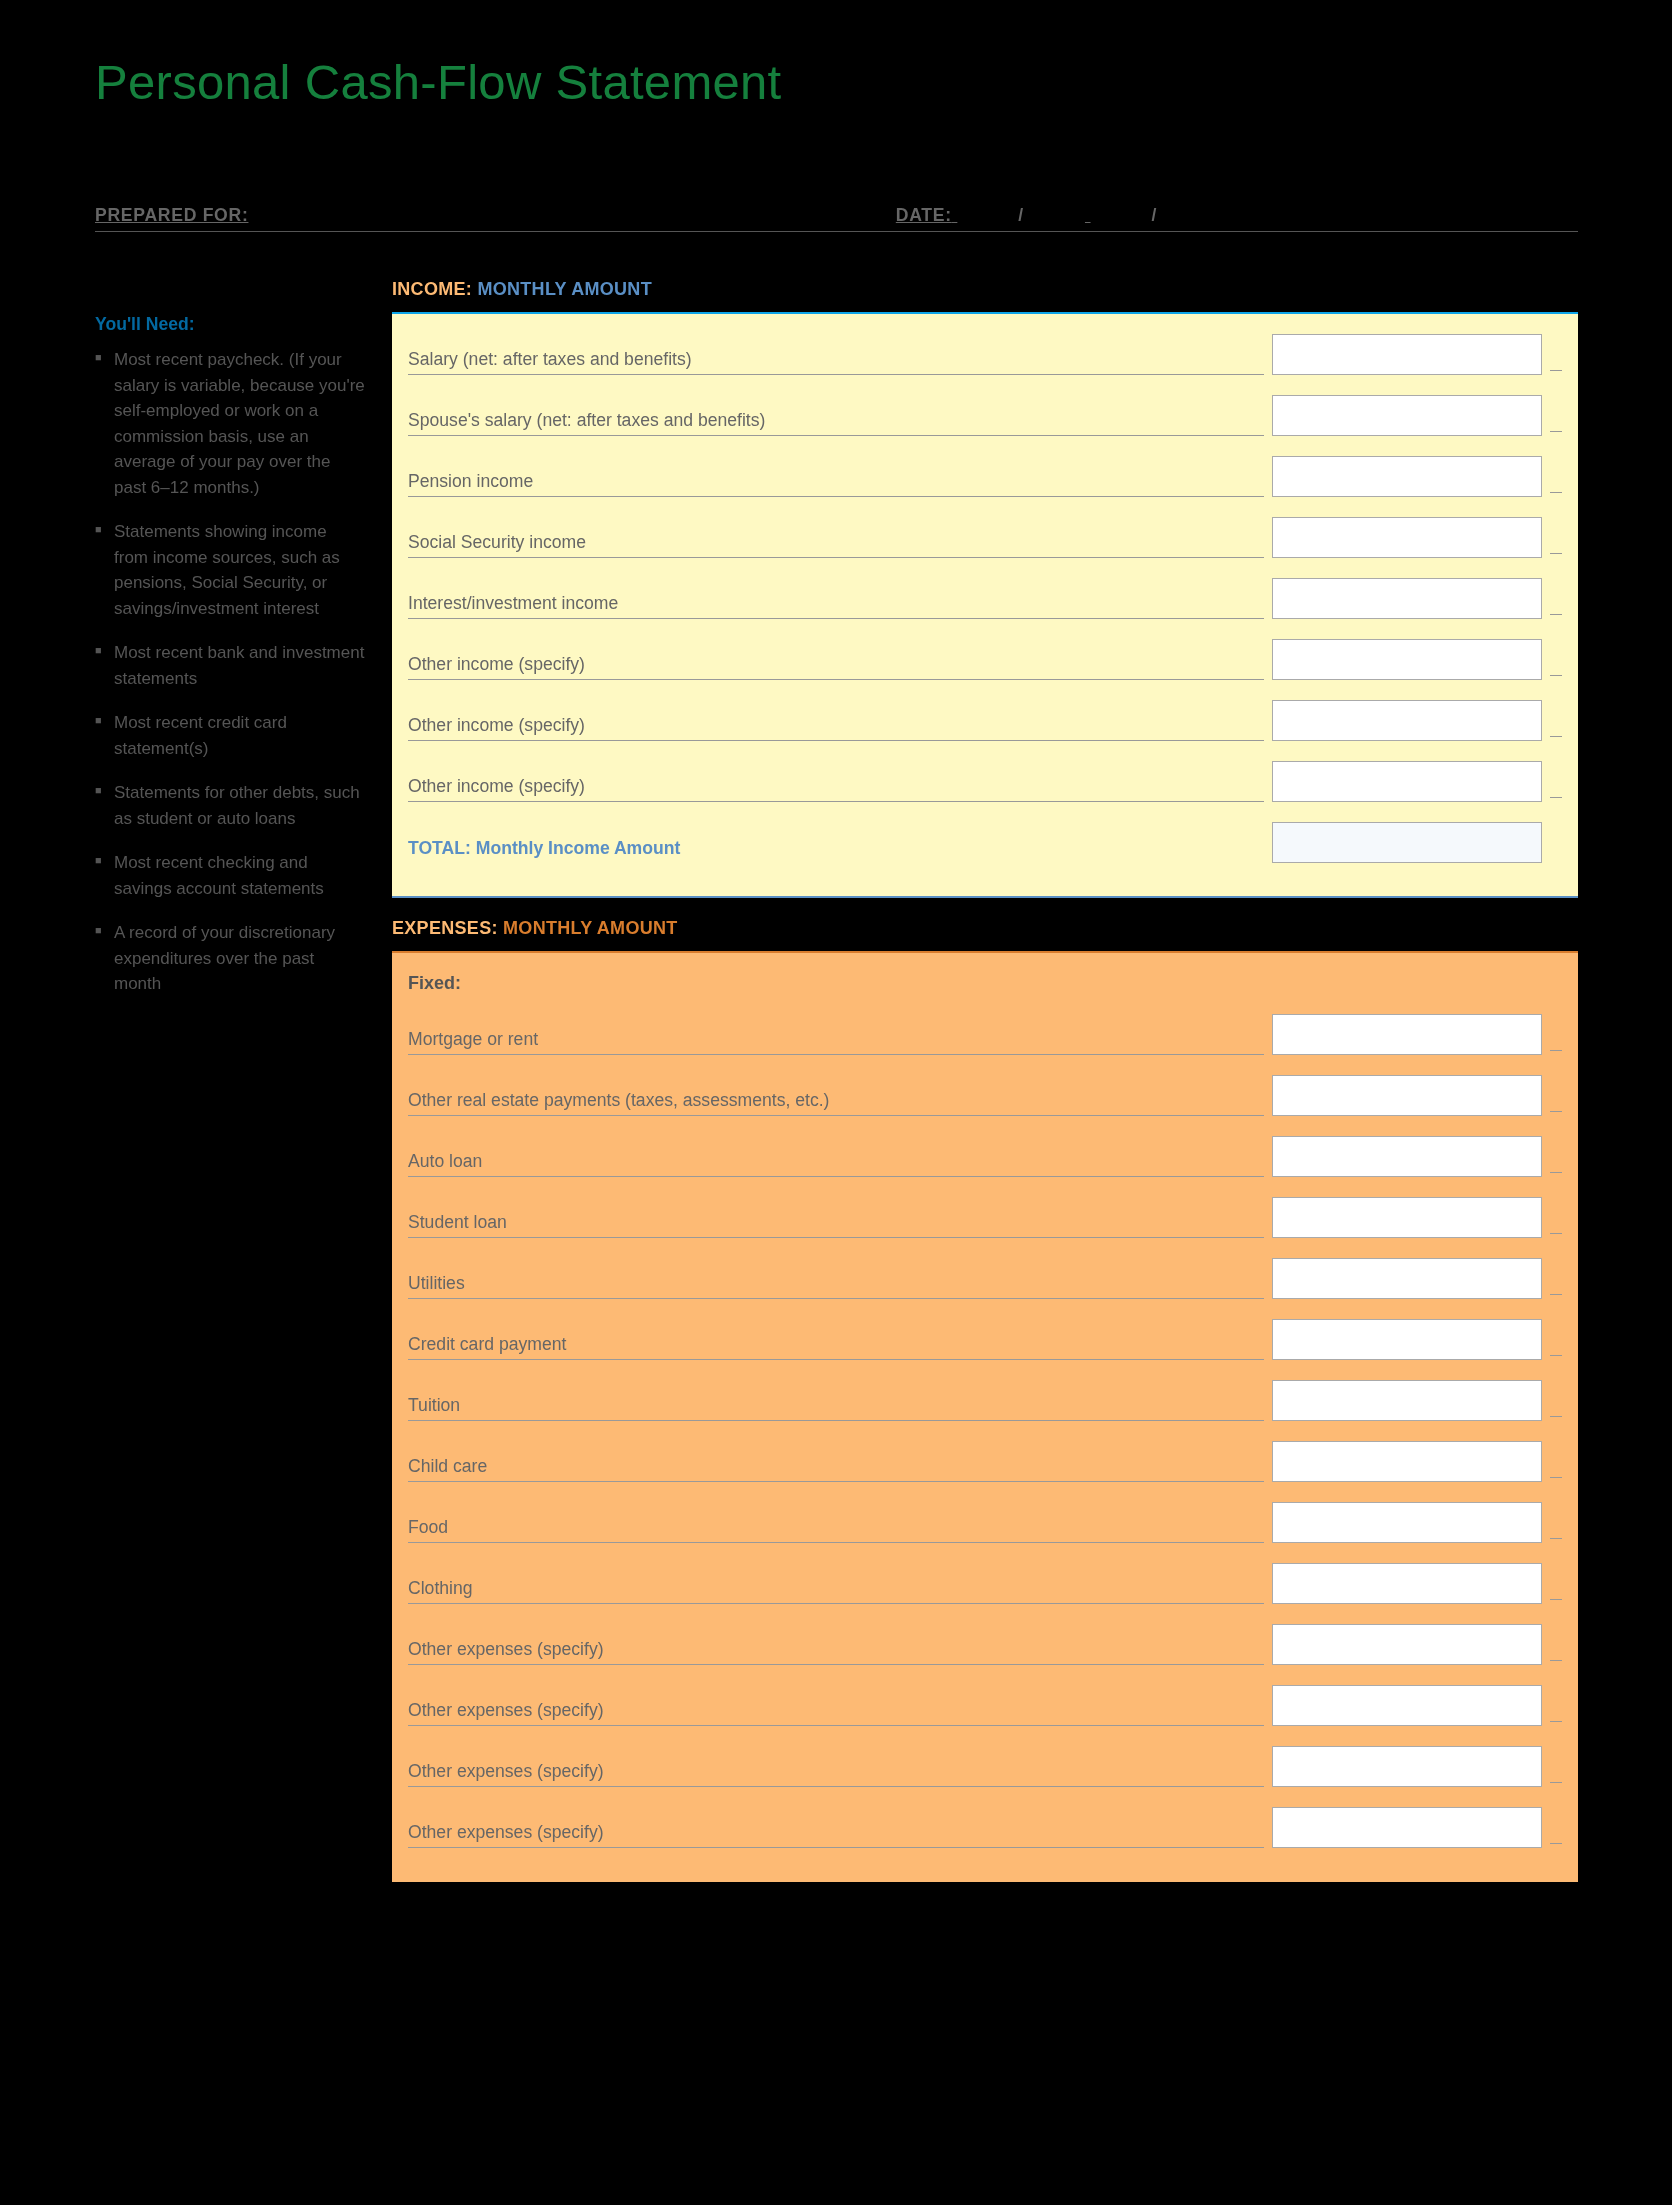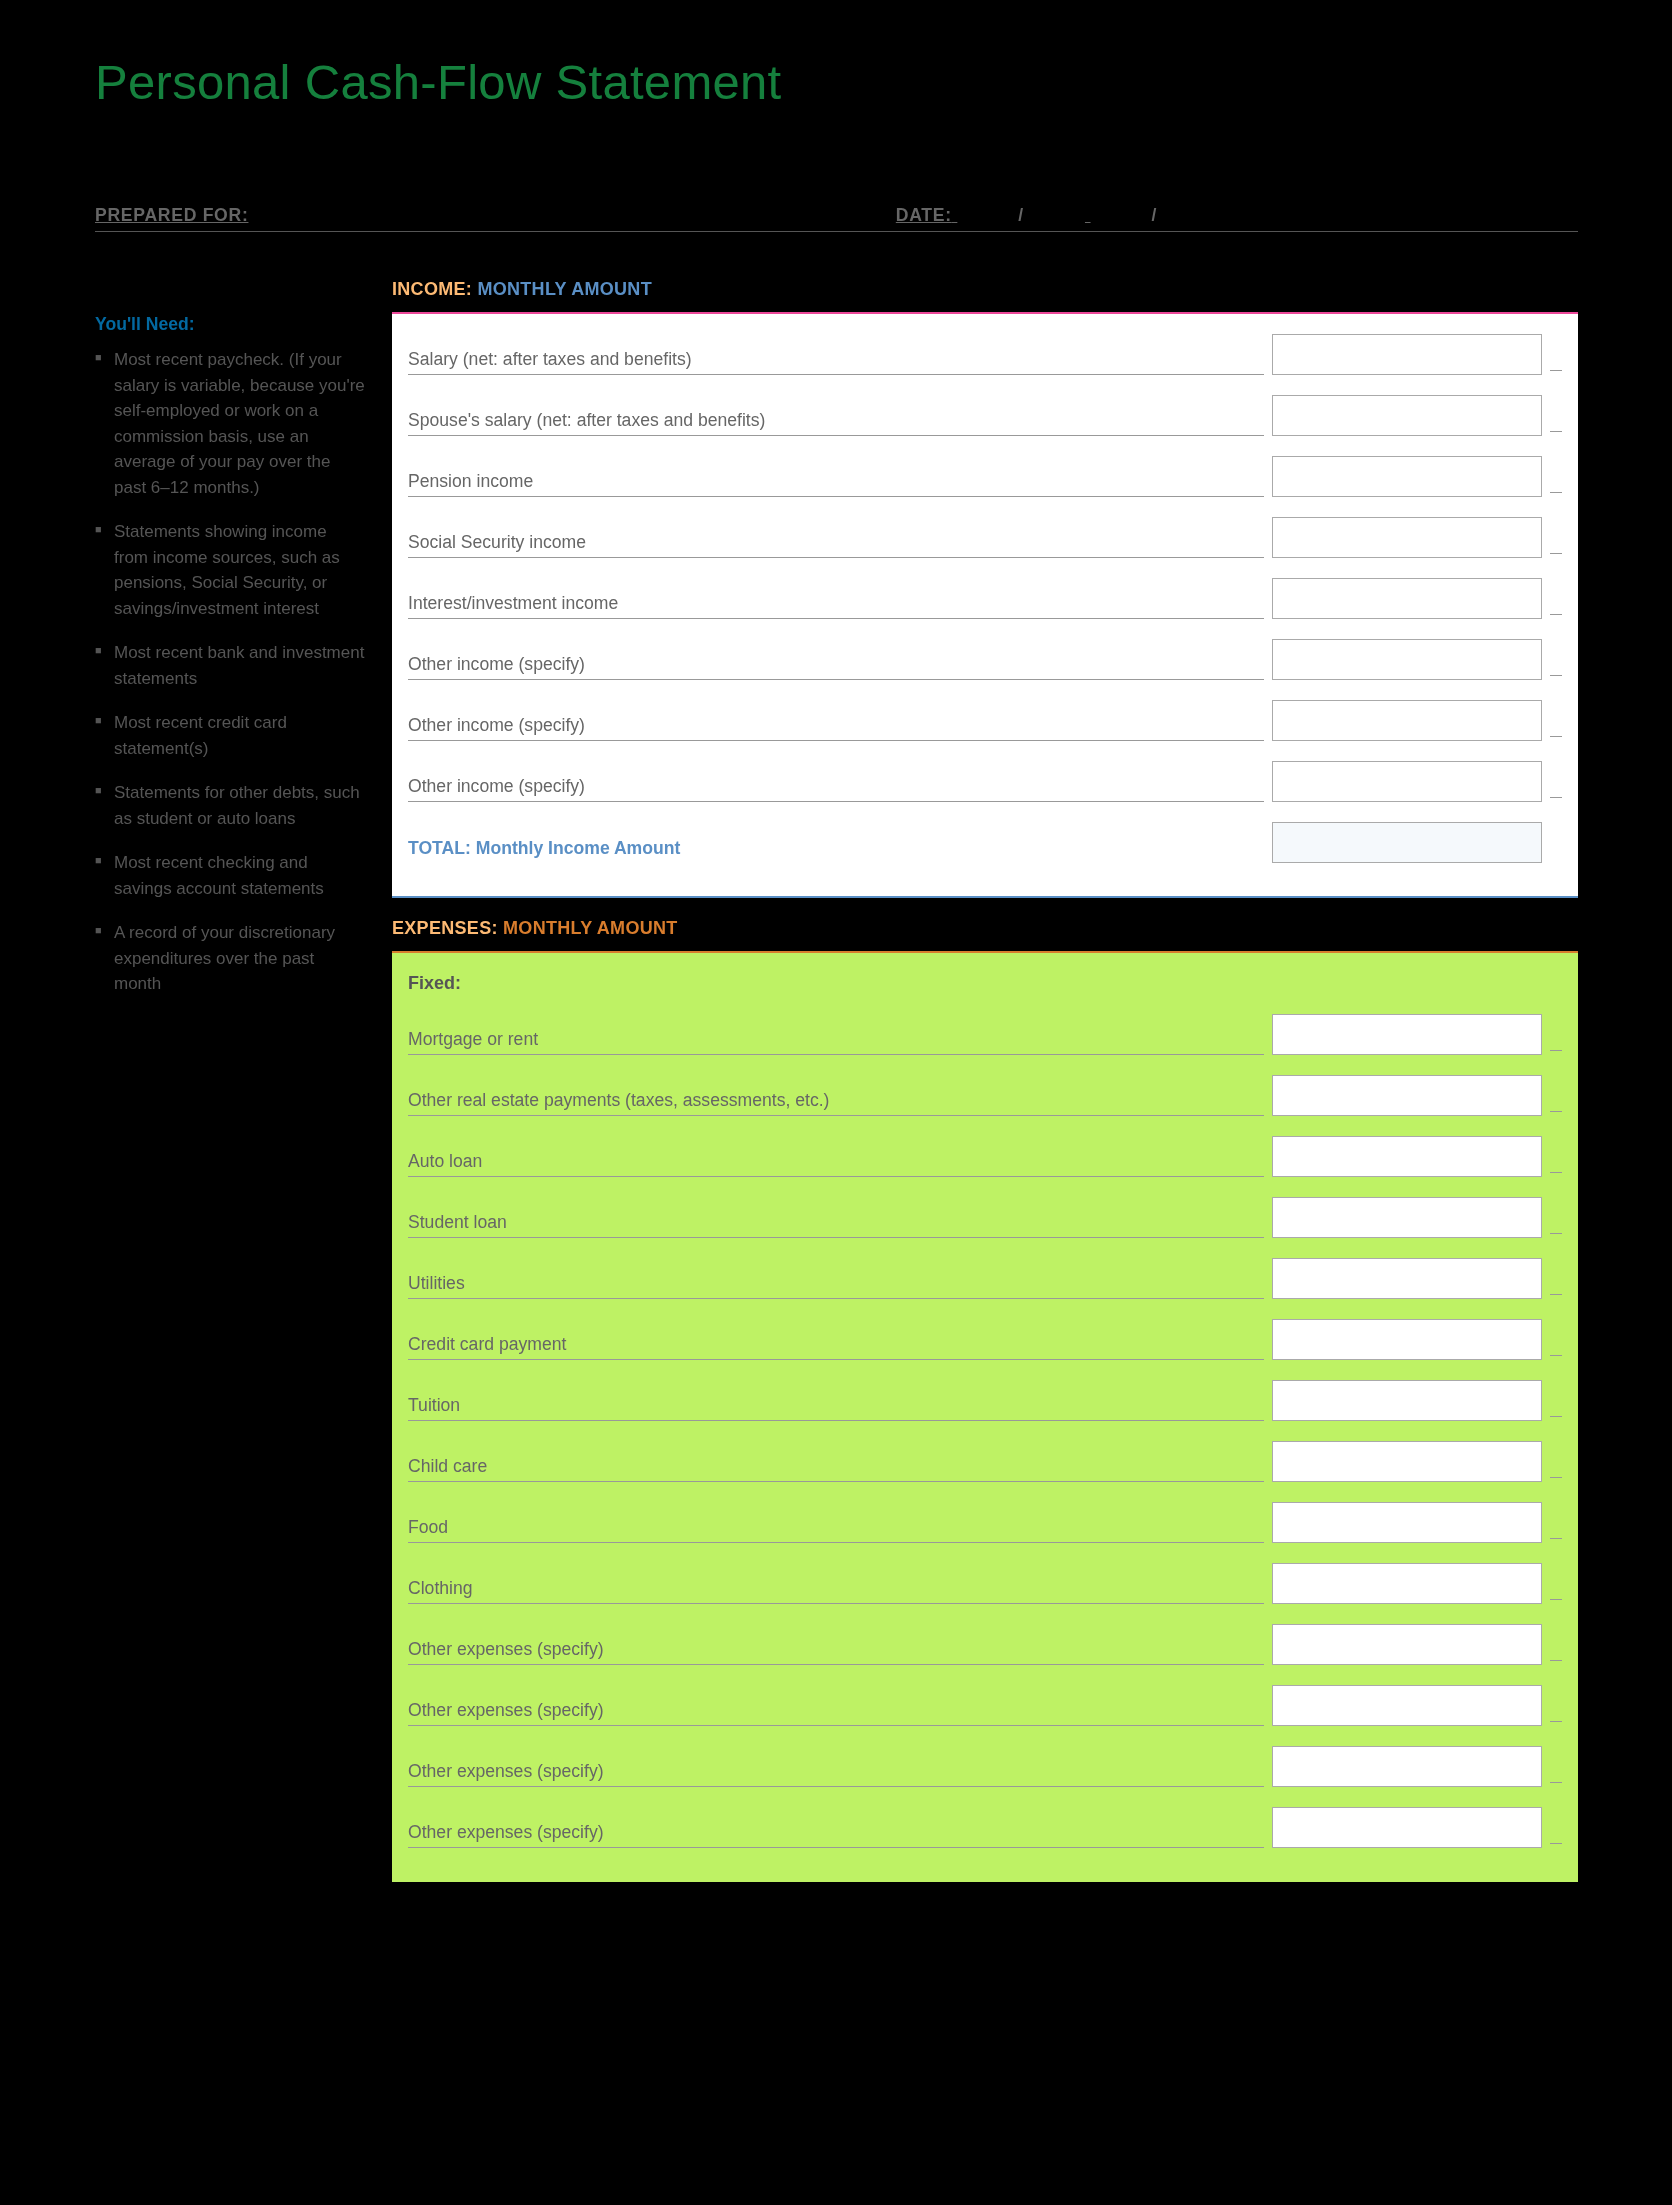--- a/index.html
+++ b/index.html
@@ -82,26 +82,26 @@
     margin-bottom: 12px;
     margin-top: 5.4px;
   }
   .section-header .muted { color: #fdba74; }
   .section-header .blue { color: #5a8fc5; }
   .section-header .orange { color: #d97d2d; }
   .panel {
     padding: 20px 16px 13.5px 16px;
   }
   .panel-income {
-    background: #ffffff;
-    border-top: 2px solid #ec4899;
+    background: #fef9c3;
+    border-top: 2px solid #0ea5e9;
     border-bottom: 2px solid #5a8fc5;
   }
   .panel-expenses {
-    background: #bef264;
+    background: #fdba74;
     border-top: 2px solid #d97d2d;
   }
   .subheading {
     font-size: 18px;
     font-weight: bold;
     color: #555;
     margin-bottom: 20px;
   }
   .row {
     display: flex;

